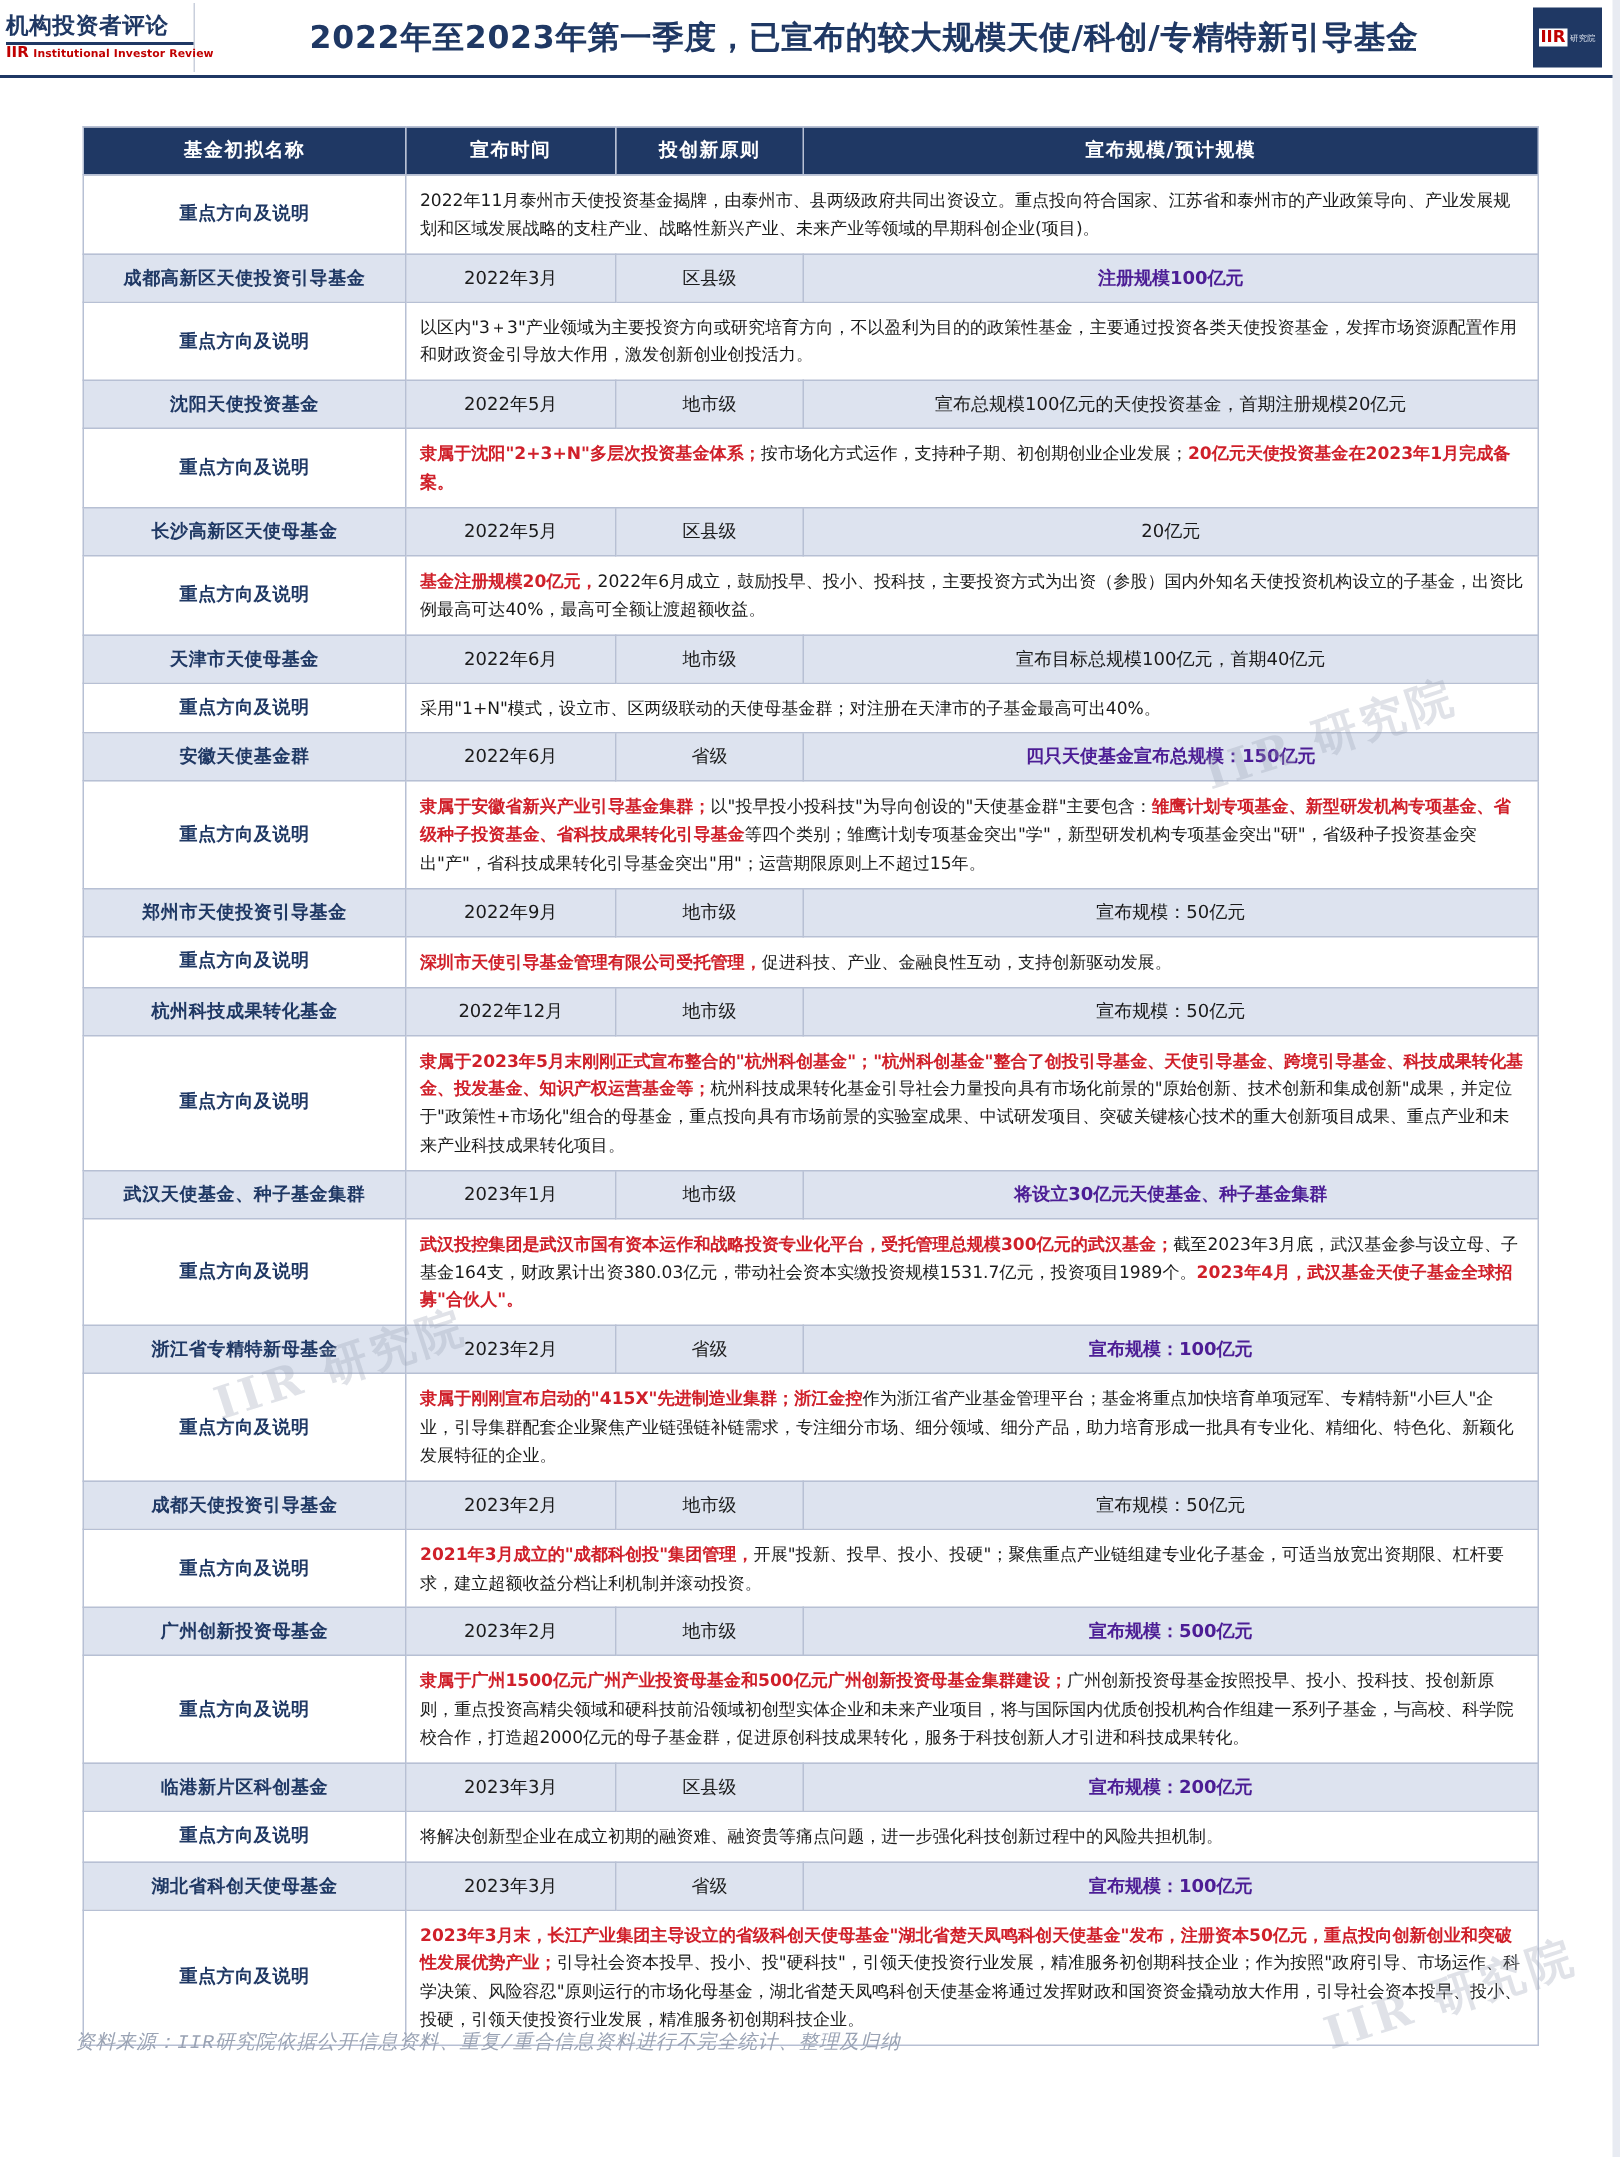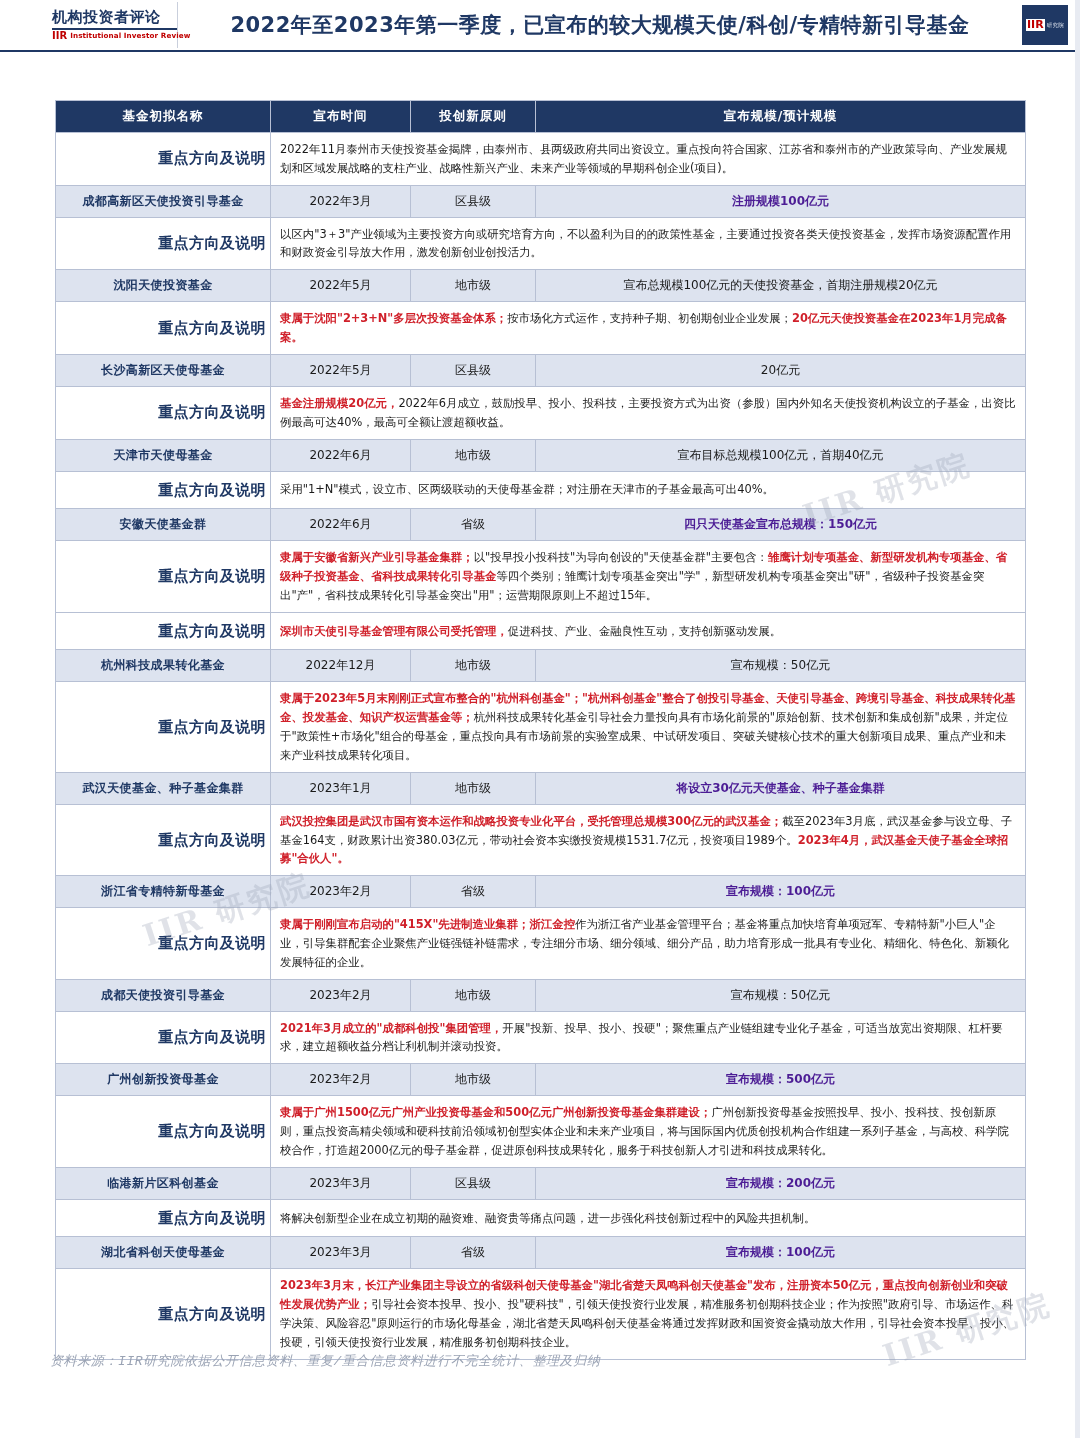--- a/index.html
+++ b/index.html
@@ -16,21 +16,20 @@
     overflow: hidden;
   }
 
   
   .header {
     position: relative;
     height: 52px;
     border-bottom: 2px solid #1f3864;
     display: flex;
     align-items: center;
-    padding-left: 48px;
   }
   .brand {
     width: 130px;
     padding-left: 4px;
     flex: 0 0 130px;
     display: flex;
     flex-direction: column;
     justify-content: center;
     border-right: 1px solid #c9cfdc;
     height: 46px;
@@ -90,21 +89,21 @@
     font-size: 11px; font-weight: bold; color: #c00000;
     background: #fff; padding: 0 1px; line-height: 1.1;
   }
   .header-logo .lg-cn {
     font-size: 5.5px; color: #dde3ee; letter-spacing: 0.3px;
   }
 
   
   .table-wrap {
     position: relative;
-    margin: 48px 55px 0 55px;
+    margin: 32px 55px 0 55px;
     width: 970px;
   }
   table.fundtable {
     width: 100%;
     border-collapse: collapse;
     table-layout: fixed;
     background: #ffffff;
   }
   table.fundtable td, table.fundtable th {
     border: 1px solid #b7c0d4;
@@ -148,24 +147,24 @@
 
   tr.desc-row td {
     background: #ffffff;
     padding: 7px 9px;
     font-size: 11.4px;
     line-height: 1.65;
     color: #1a1a1a;
     vertical-align: middle;
   }
   tr.desc-row td.label {
-    text-align: right;
+    text-align: center;
     font-weight: bold;
     color: #1f3864;
-    font-size: 15px;
+    font-size: 12px;
     letter-spacing: 0.4px;
     padding: 6px 4px;
   }
   tr.desc-row td.body { text-align: left; }
   tr.desc-row td.body .rd { color: #d0202a; font-weight: bold; }
   tr.desc-row td.body .bk { color: #1a1a1a; font-weight: normal; }
 
   
   .footer {
     position: absolute;
@@ -288,20 +287,26 @@
           <tr class="main-row">
             <td class="name">安徽天使基金群</td>
             <td class="plain">2022年6月</td>
             <td class="plain">省级</td>
             <td class="scale-red">四只天使基金宣布总规模：150亿元</td>
           </tr>
           <tr class="desc-row">
             <td class="label">重点方向及说明</td>
             <td class="body" colspan="3"><span class="rd">隶属于安徽省新兴产业引导基金集群；</span><span class="bk">以"投早投小投科技"为导向创设的"天使基金群"主要包含：</span><span class="rd">雏鹰计划专项基金、新型研发机构专项基金、省级种子投资基金、省科技成果转化引导基金</span><span class="bk">等四个类别；雏鹰计划专项基金突出"学"，新型研发机构专项基金突出"研"，省级种子投资基金突出"产"，省科技成果转化引导基金突出"用"；运营期限原则上不超过15年。</span></td>
           </tr>
+          <tr class="main-row">
+            <td class="name">郑州市天使投资引导基金</td>
+            <td class="plain">2022年9月</td>
+            <td class="plain">地市级</td>
+            <td class="plain">宣布规模：50亿元</td>
+          </tr>
           <tr class="desc-row">
             <td class="label">重点方向及说明</td>
             <td class="body" colspan="3"><span class="rd">深圳市天使引导基金管理有限公司受托管理，</span><span class="bk">促进科技、产业、金融良性互动，支持创新驱动发展。</span></td>
           </tr>
           <tr class="main-row">
             <td class="name">杭州科技成果转化基金</td>
             <td class="plain">2022年12月</td>
             <td class="plain">地市级</td>
             <td class="plain">宣布规模：50亿元</td>
           </tr>

